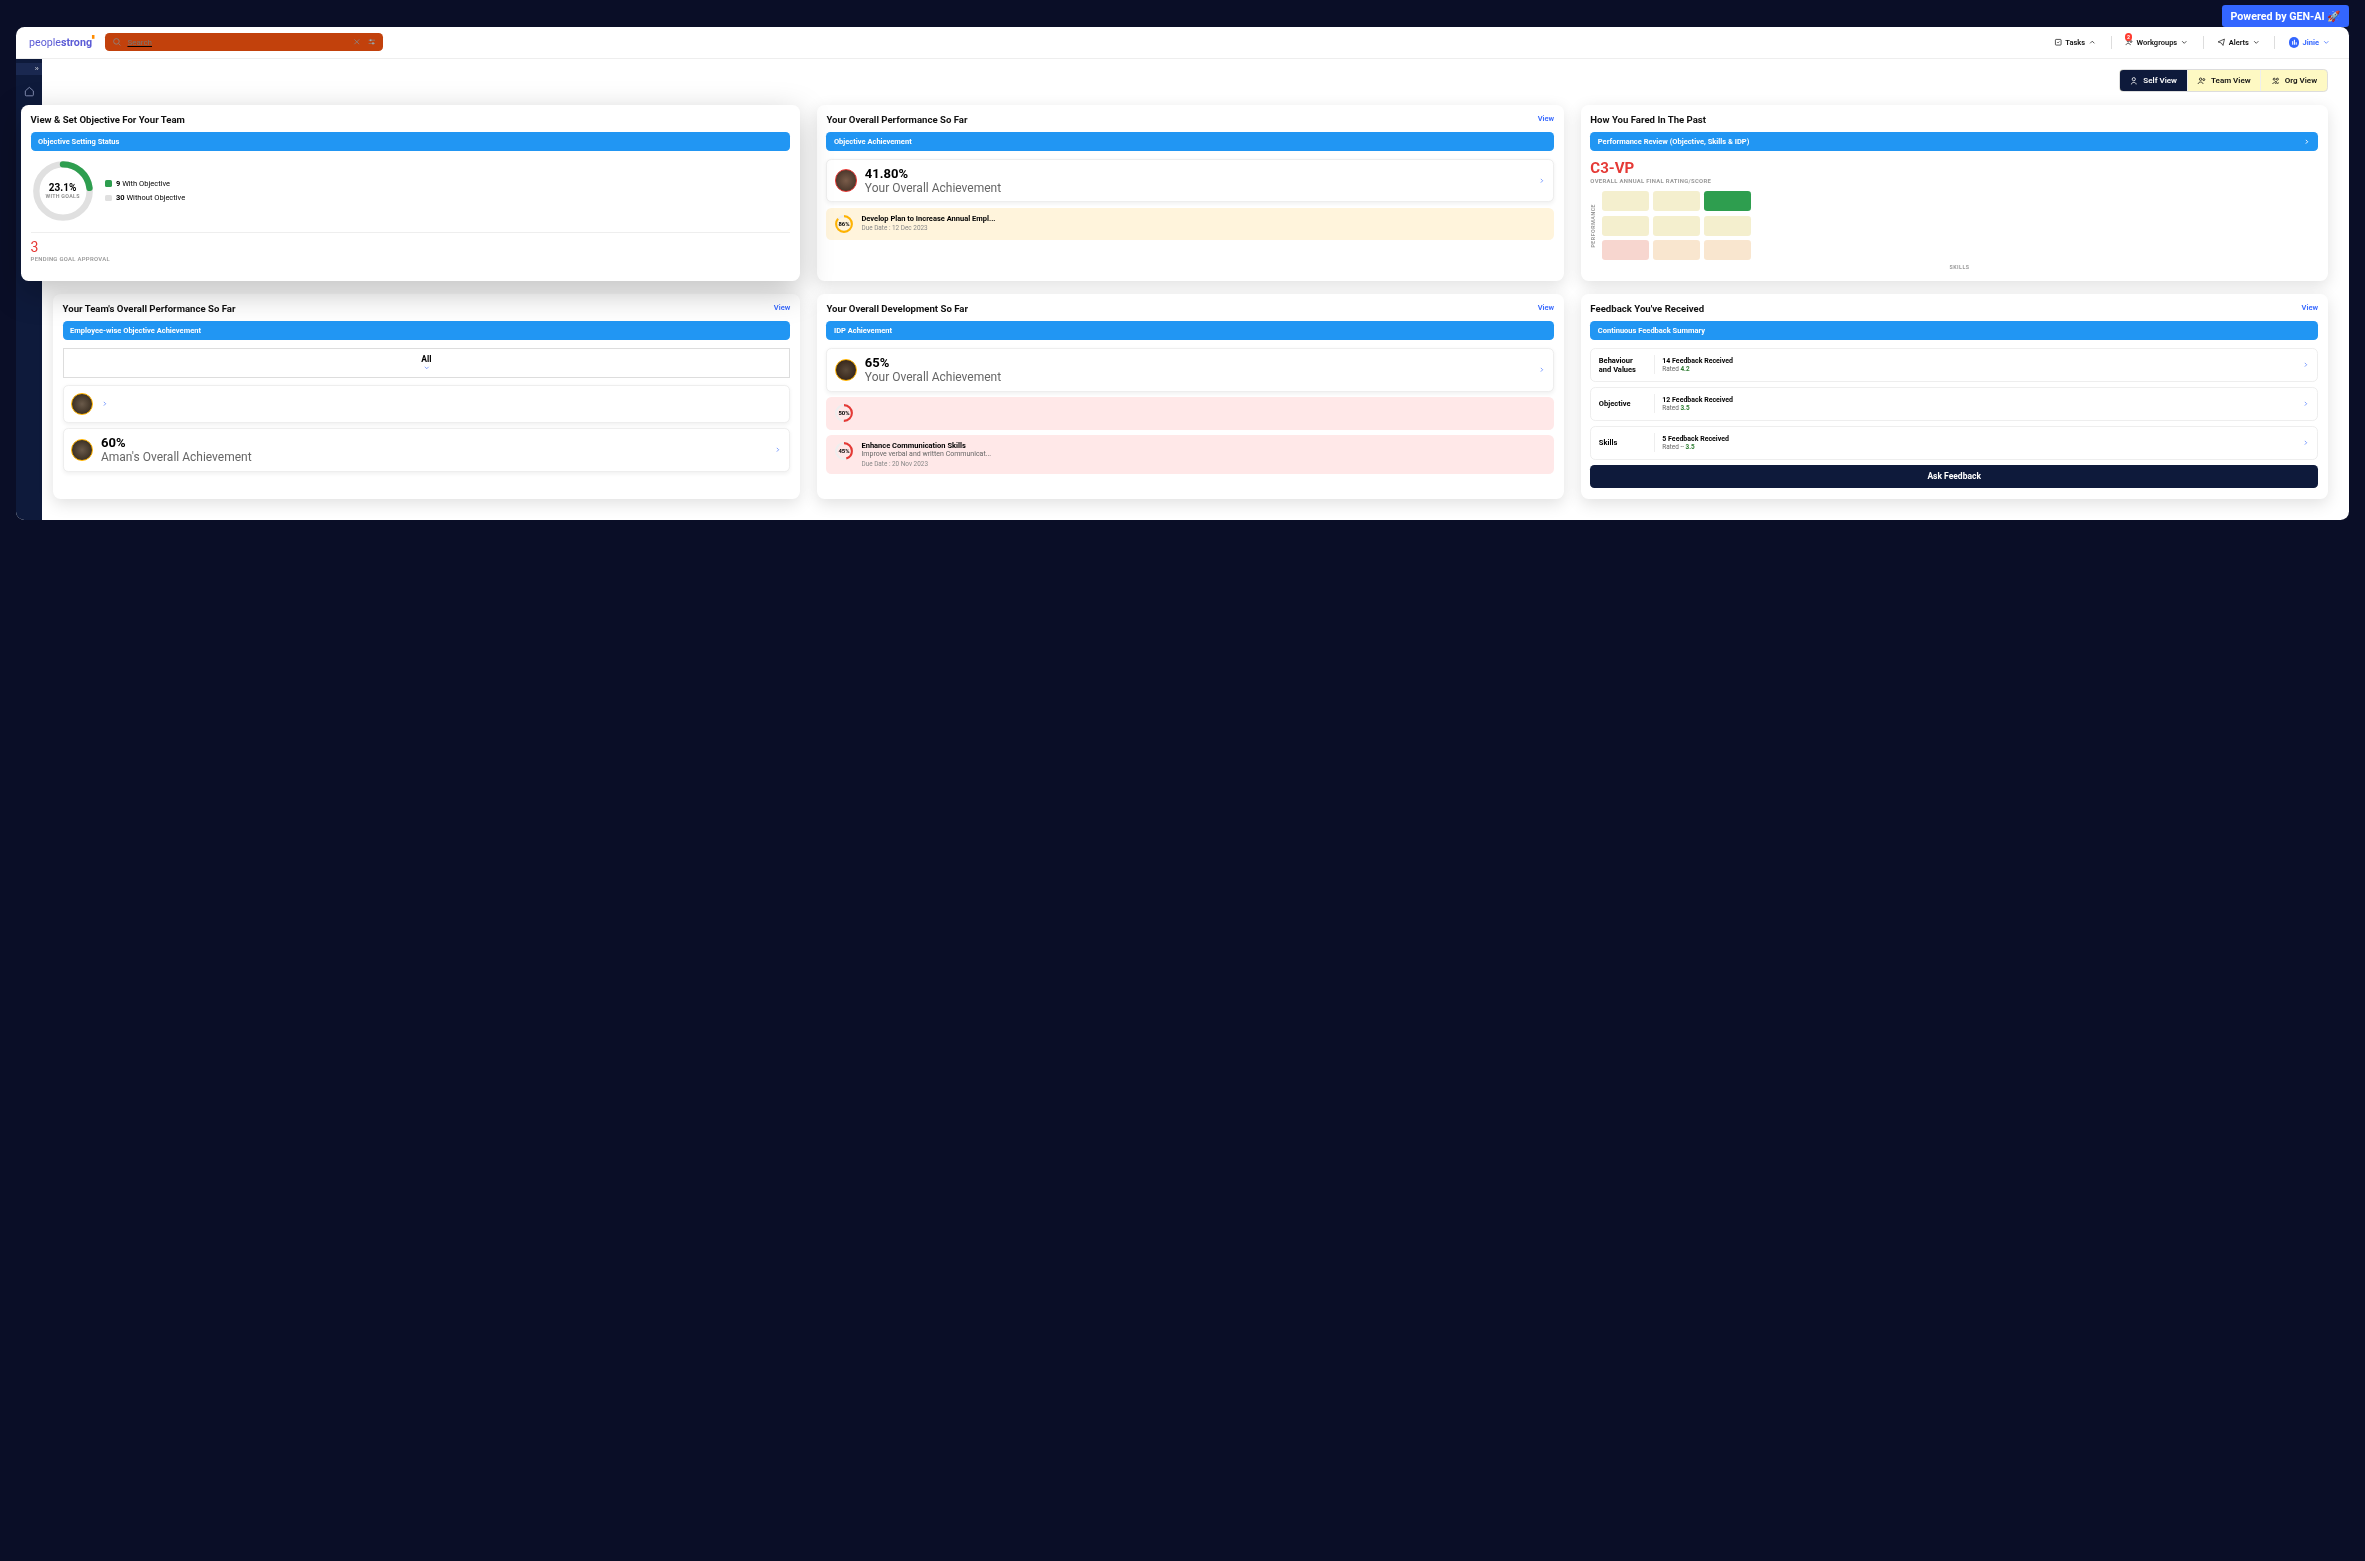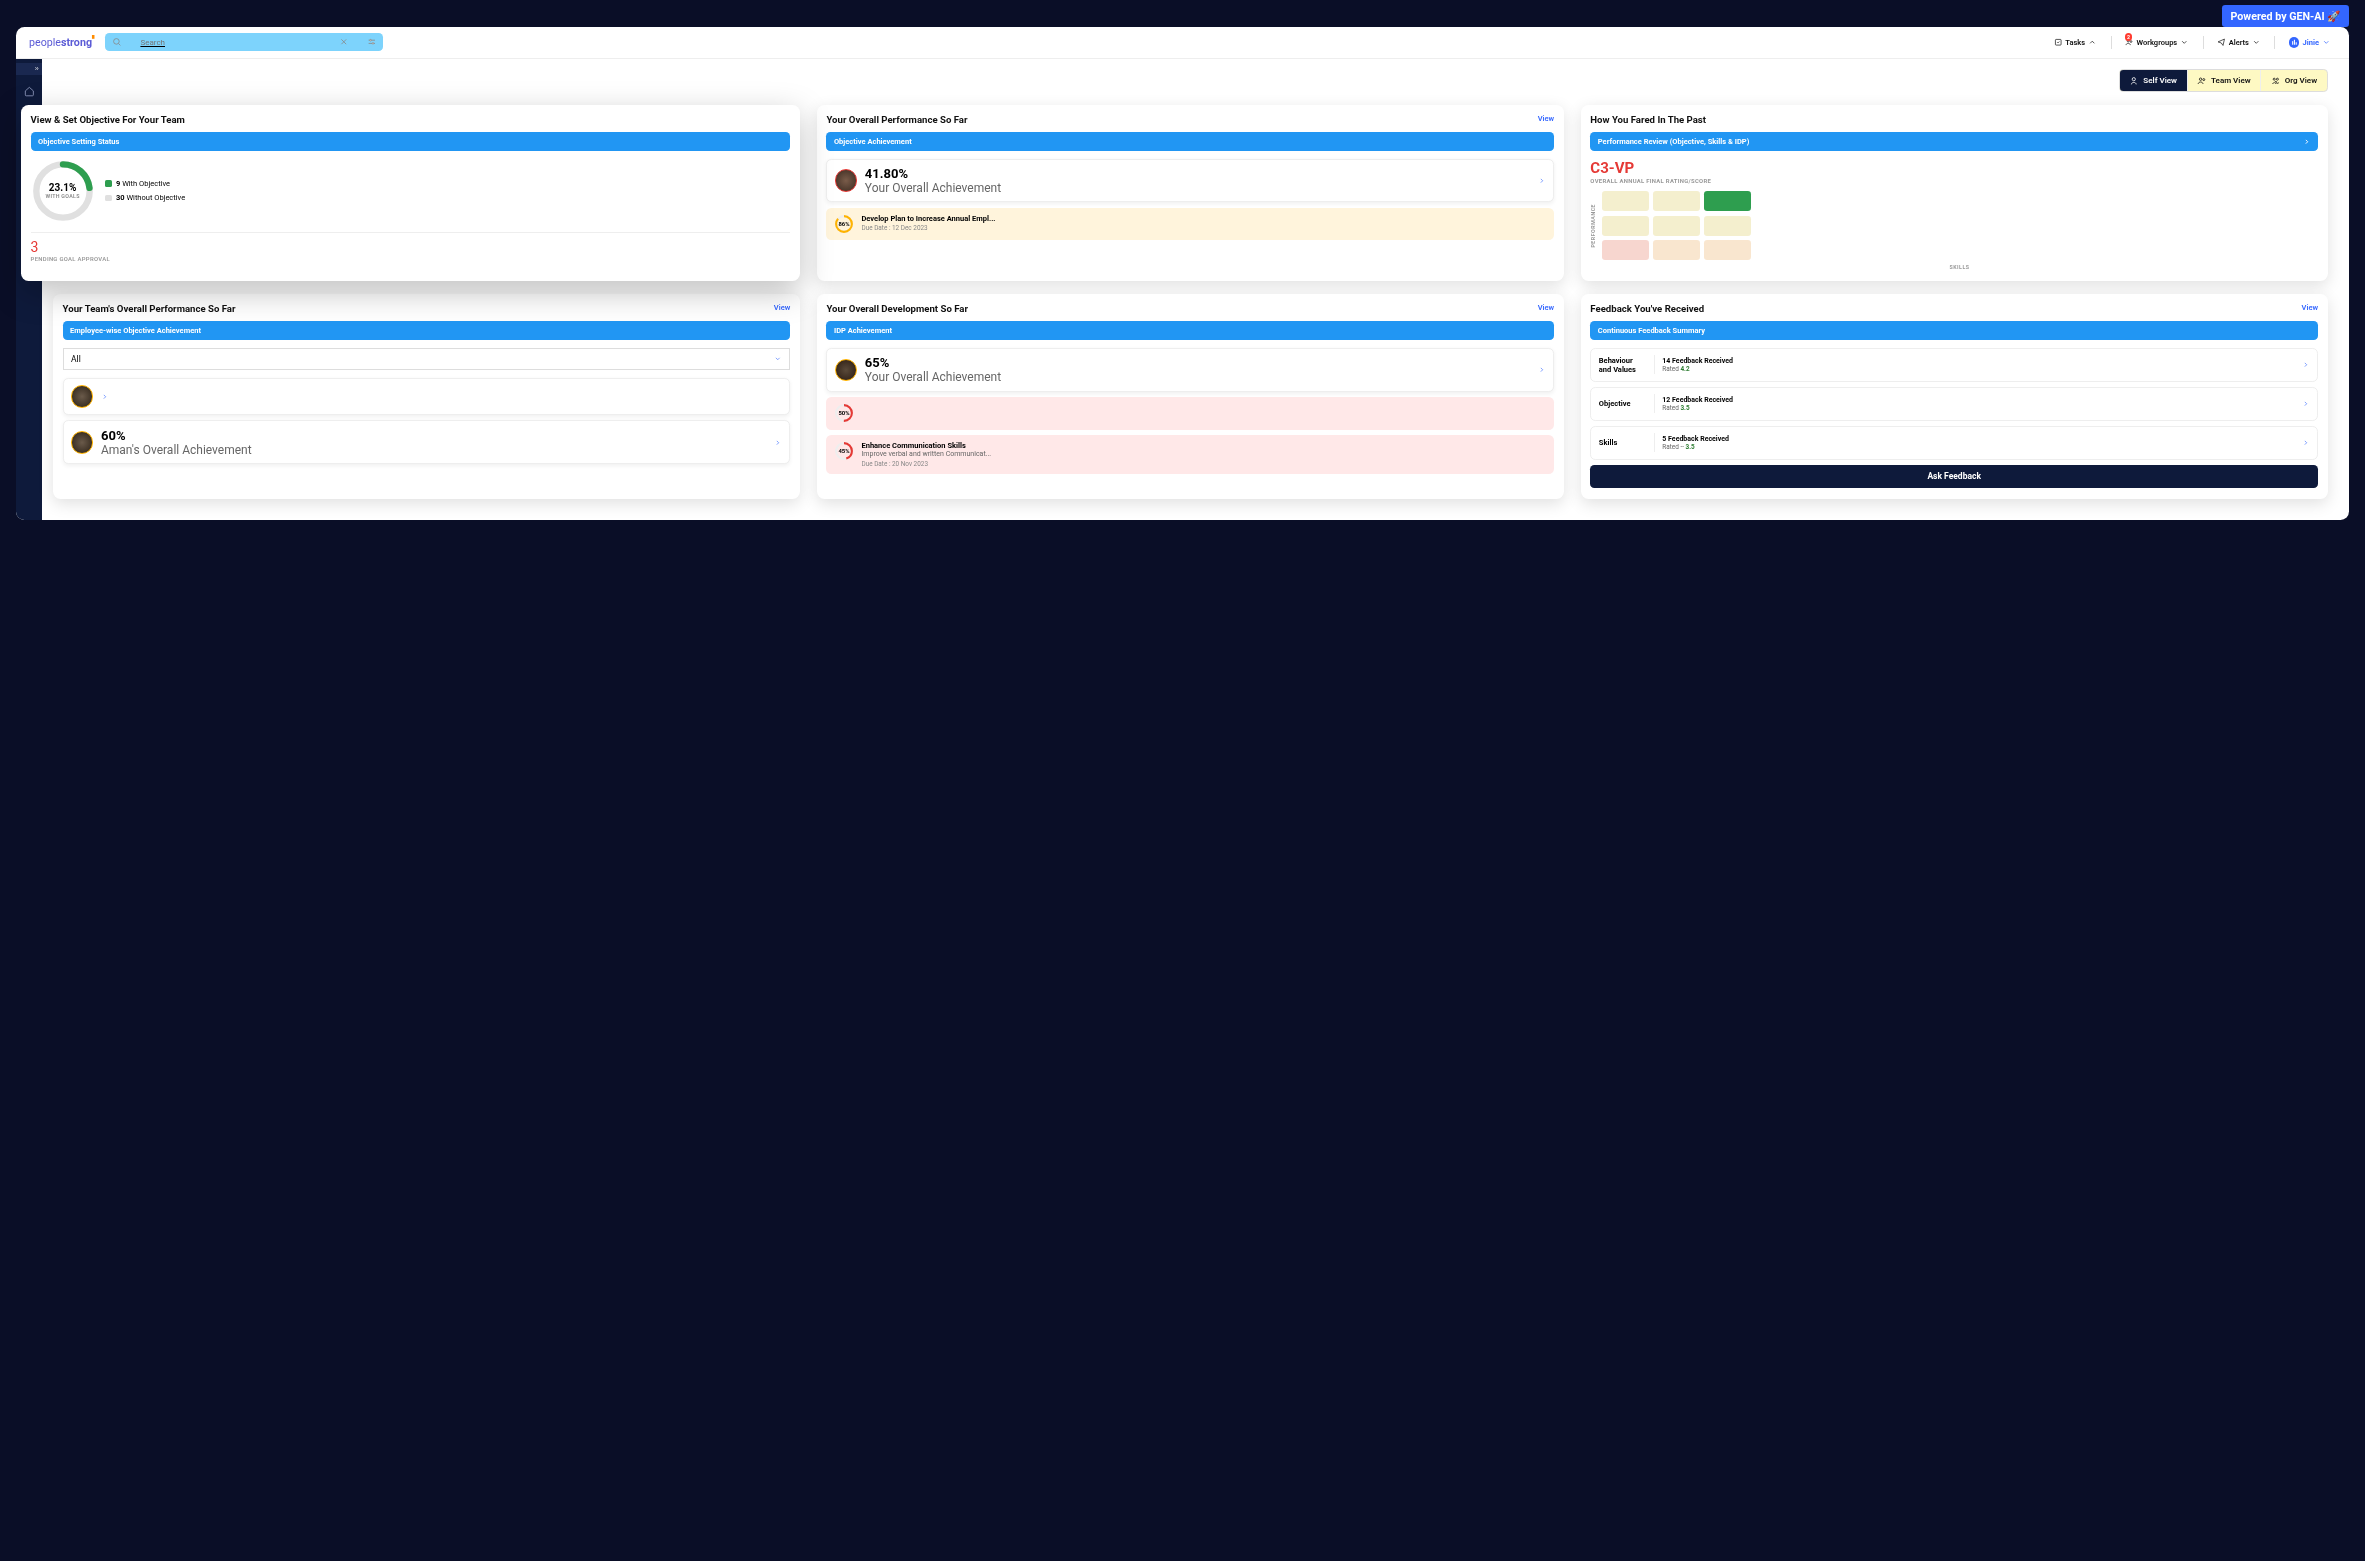--- a/index.html
+++ b/index.html
@@ -6,21 +6,21 @@
 body { background: #0a0e27; padding: 10.7px; min-height: 100vh; }
 
 .gen-ai-badge { position: absolute; top: 5.3px; right: 16px; background: #3366ff; color: #fff; font-weight: 700; font-size: 10.7px; padding: 4.3px 8.5px; border-radius: 3.2px; z-index: 100; }
 
 .app-frame { background: #fff; border-radius: 8.5px; margin: 16px 5.3px 5.3px 5.3px; padding-bottom: 21.4px; position: relative; min-height: 438px; }
 
 .topbar { display: flex; align-items: center; padding: 6.4px 13px; border-bottom: 0.5px solid #eee; gap: 8.5px; }
 .logo { font-size: 10.7px; font-weight: 400; color: #5b5bd6; }
 .logo b { font-weight: 700; }
 .logo sup { color: #ff8c00; font-size: 6.4px; }
-.searchbox { flex: 0 0 278px; background: #7dd3fc; border-radius: 4.3px; display: flex; align-items: center; padding: 4.3px 6.4px; gap: 19px; text-decoration: underline; }
+.searchbox { flex: 0 0 278px; background: #c2410c; border-radius: 4.3px; display: flex; align-items: center; padding: 4.3px 6.4px; gap: 6px; text-decoration: underline; }
 .searchbox input { flex: 1; border: none; background: transparent; outline: none; font-size: 8px; }
 .icon-btn { width: 9.6px; height: 9.6px; color: #888; cursor: pointer; display: flex; align-items: center; justify-content: center; }
 .spacer { flex: 1; }
 .nav-item { display: flex; align-items: center; gap: 3.2px; font-size: 7.5px; font-weight: 600; color: #111; padding: 3.2px 5.3px; cursor: pointer; position: relative; }
 .nav-item svg { width: 8.5px; height: 8.5px; }
 .nav-sep { width: 0.5px; height: 13px; background: #ddd; }
 .badge-dot { position: absolute; top: -1.1px; left: 5.3px; background: #ff3b30; color: #fff; font-size: 5.3px; font-weight: 700; width: 7.5px; height: 7.5px; border-radius: 50%; display: flex; align-items: center; justify-content: center; }
 .user-chip { color: #3366ff; font-weight: 700; display: flex; align-items: center; gap: 3.2px; }
 .user-chip .avatar-sm { width: 10.7px; height: 10.7px; background: #3366ff; border-radius: 50%; display:flex;align-items:center;justify-content:center; }
 
@@ -77,21 +77,21 @@
 .goal-due { font-size: 6.4px; color: #888; margin-top: 1.1px; }
 
 .rating-big { font-size: 15px; font-weight: 700; color: #e53935; }
 .rating-sub { font-size: 5.9px; font-weight: 700; color: #999; letter-spacing: 0.3px; margin-top: 1.1px; margin-bottom: 7.5px; }
 .matrix { display: flex; gap: 5.3px; }
 .matrix-ylabel { writing-mode: vertical-rl; transform: rotate(180deg); font-size: 5.3px; font-weight: 700; color: #999; letter-spacing: 0.5px; text-align: center; }
 .matrix-grid { display: grid; grid-template-columns: repeat(3, 47px); grid-template-rows: repeat(3, 20px); gap: 4.3px; }
 .matrix-cell { border-radius: 3.2px; }
 .matrix-xlabel { text-align: center; font-size: 5.3px; font-weight: 700; color: #999; letter-spacing: 0.5px; margin-top: 4.3px; margin-left: 10.7px; }
 
-.dropdown { border: 0.5px solid #ddd; border-radius: 0; padding: 5.3px 7.5px; display: flex; justify-content: space-between; align-items: center; margin-bottom: 7.5px; font-weight: 400; cursor: pointer; }
+.dropdown { border: 0.5px solid #ddd; border-radius: 0; padding: 5.3px 7.5px; display: flex; justify-content: space-between; align-items: center; margin-bottom: 7.5px; font-weight: 700; cursor: pointer; flex-direction: column; }
 
 .feedback-row { border: 0.5px solid #eee; border-radius: 5.3px; padding: 6.4px 7.5px; display: flex; align-items: center; gap: 7.5px; margin-bottom: 5.3px; cursor: pointer; }
 .fb-label { font-weight: 700; font-size: 7.5px; width: 48px; flex-shrink: 0; }
 .fb-sep { width: 0.5px; height: 19px; background: #eee; }
 .fb-info { flex: 1; }
 .fb-count { font-size: 7px; font-weight: 700; }
 .fb-rated { font-size: 6.4px; color: #666; }
 .fb-rated .score { color: #2e7d32; font-weight: 700; }
 .ask-btn { background: #0e1a3b; color: #fff; text-align: center; padding: 6.4px; border-radius: 4.3px; font-weight: 700; cursor: pointer; margin-top: 3.2px; }
 

